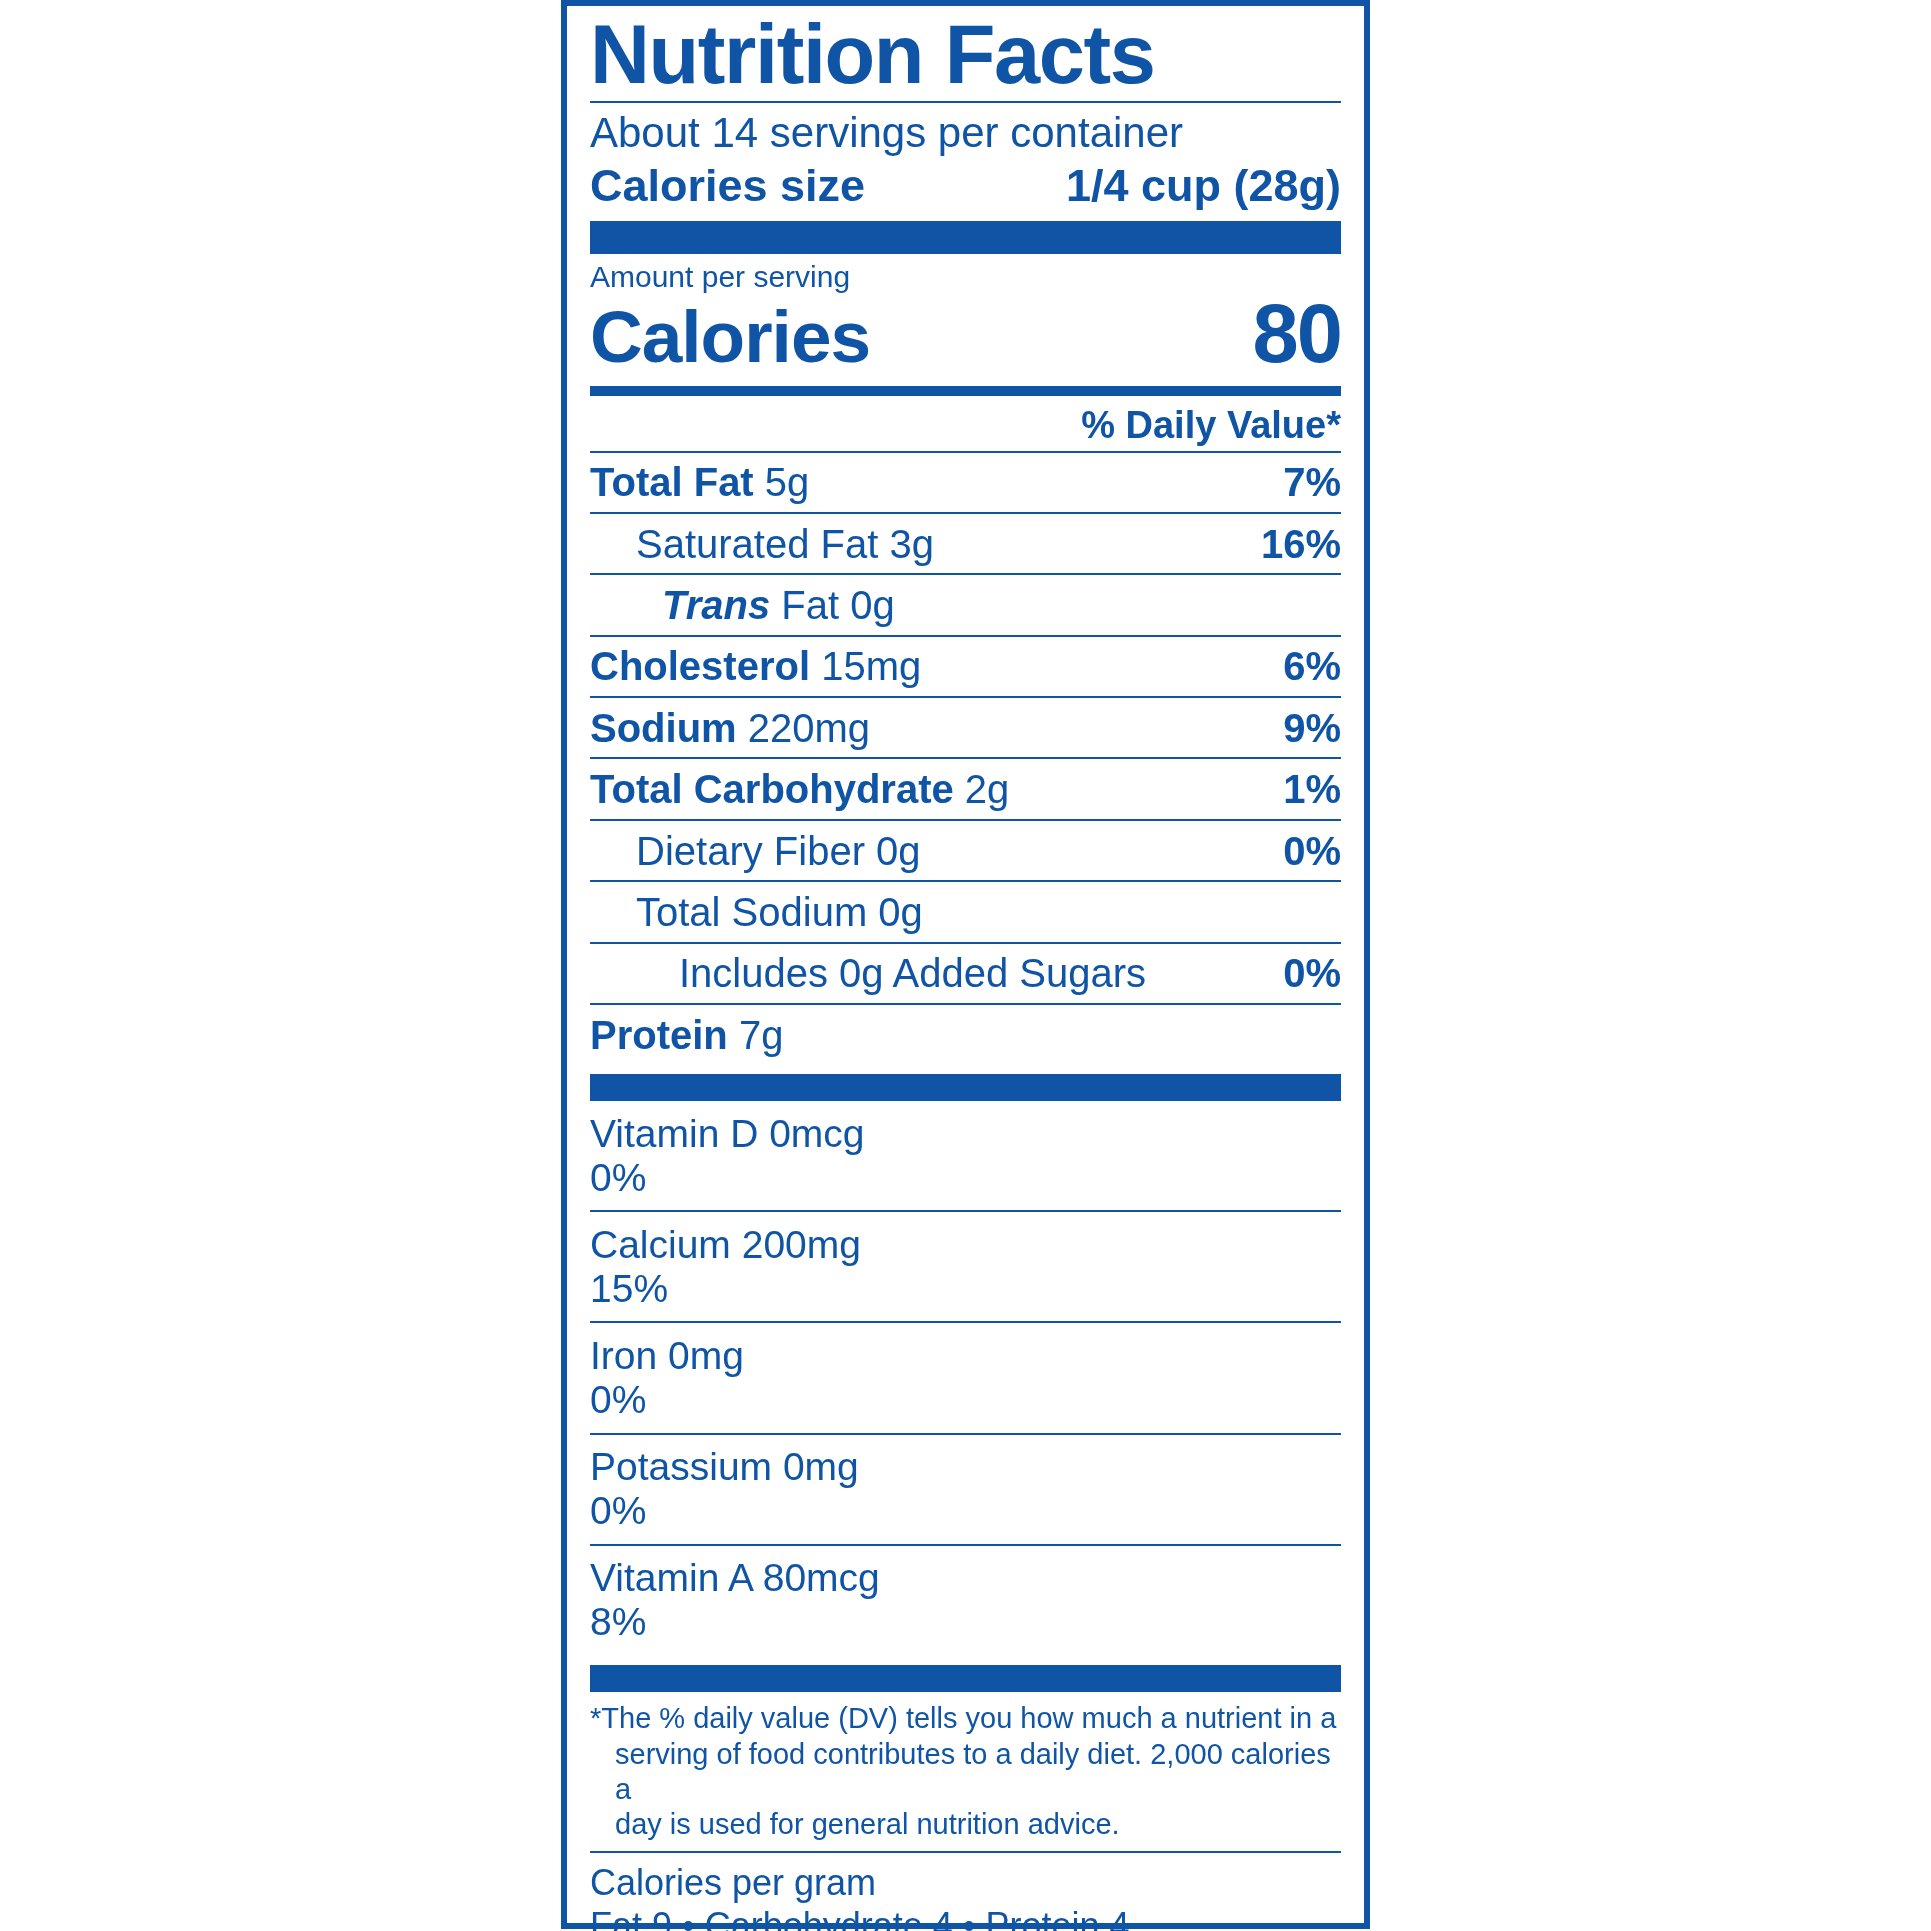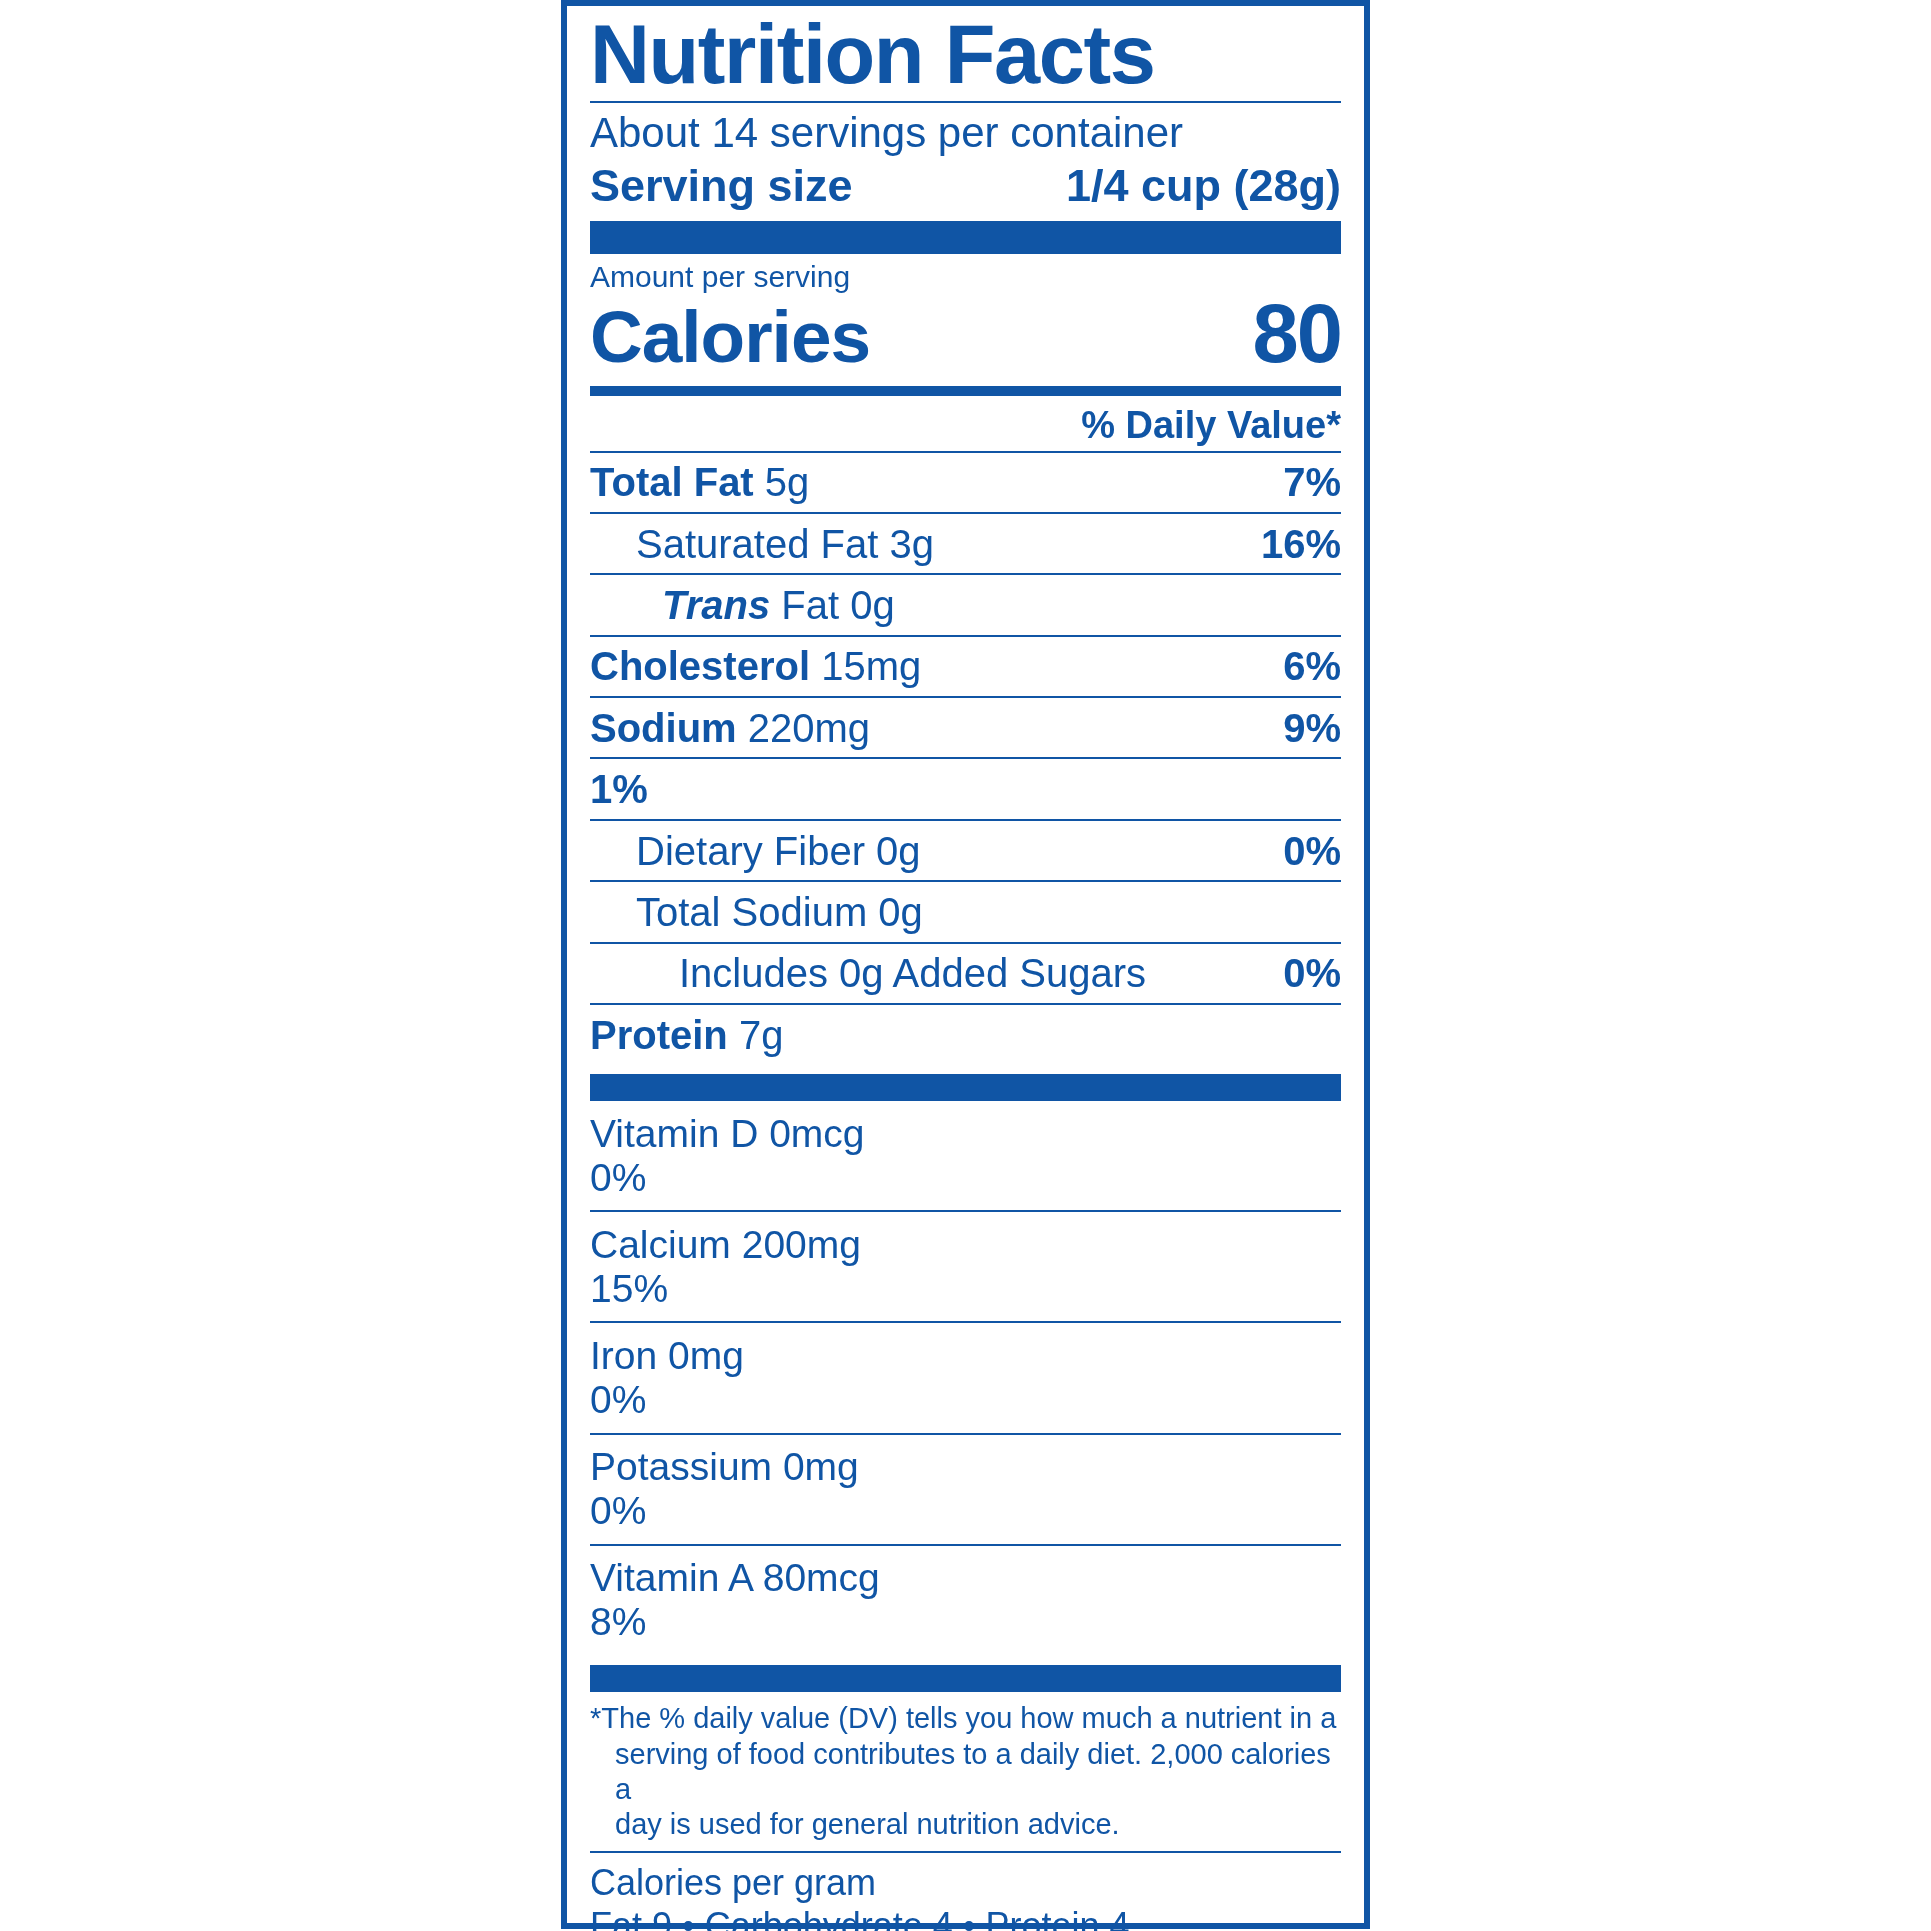--- a/index.html
+++ b/index.html
@@ -156,21 +156,21 @@
 <div class="page">
   <div class="label">
     <div class="inner">
 
       <div class="title">Nutrition Facts</div>
       <div class="rule-thin"></div>
 
       <div class="servings">About 14 servings per container</div>
 
       <div class="serving-row">
-        <span>Serving size</span>
+        <span>Calories size</span>
         <span class="sv-val">1/4 cup (28g)</span>
       </div>
 
       <div class="bar-thick"></div>
 
       <div class="amount">Amount per serving</div>
 
       <div class="cal-row">
         <span class="cal-label">Calories</span>
         <span class="cal-value">80</span>
@@ -199,20 +199,21 @@
         <span class="nm"><b>Cholesterol</b><span> 15mg</span></span>
         <span class="pct">6%</span>
       </div>
 
       <div class="nrow">
         <span class="nm"><b>Sodium</b><span> 220mg</span></span>
         <span class="pct">9%</span>
       </div>
 
       <div class="nrow">
+        <span class="nm"><b>Total Carbohydrate</b><span> 2g</span></span>
         <span class="pct">1%</span>
       </div>
 
       <div class="nrow">
         <span class="nm ind1">Dietary Fiber 0g</span>
         <span class="pct">0%</span>
       </div>
 
       <div class="nrow">
         <span class="nm ind1">Total Sodium 0g</span>

